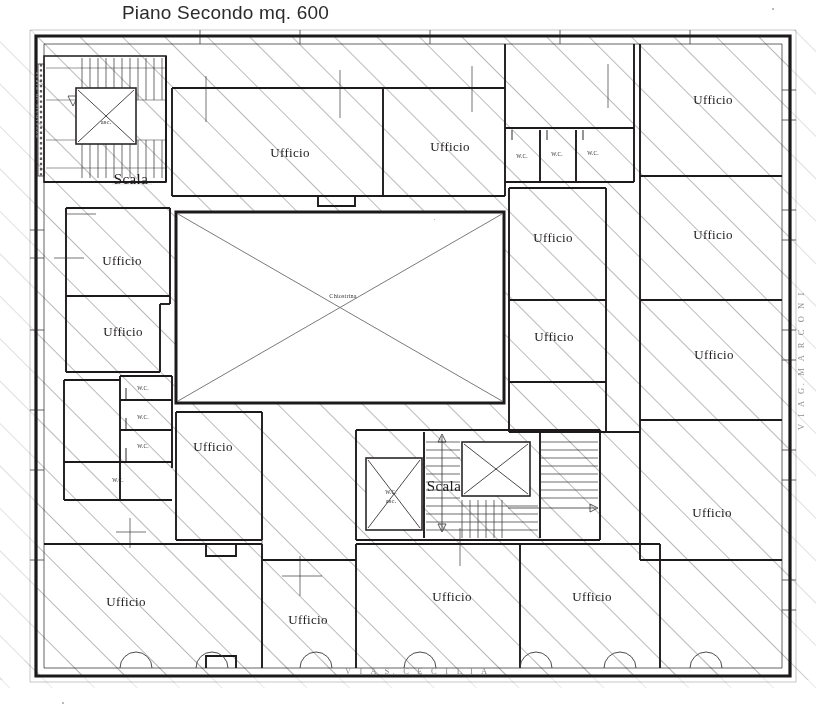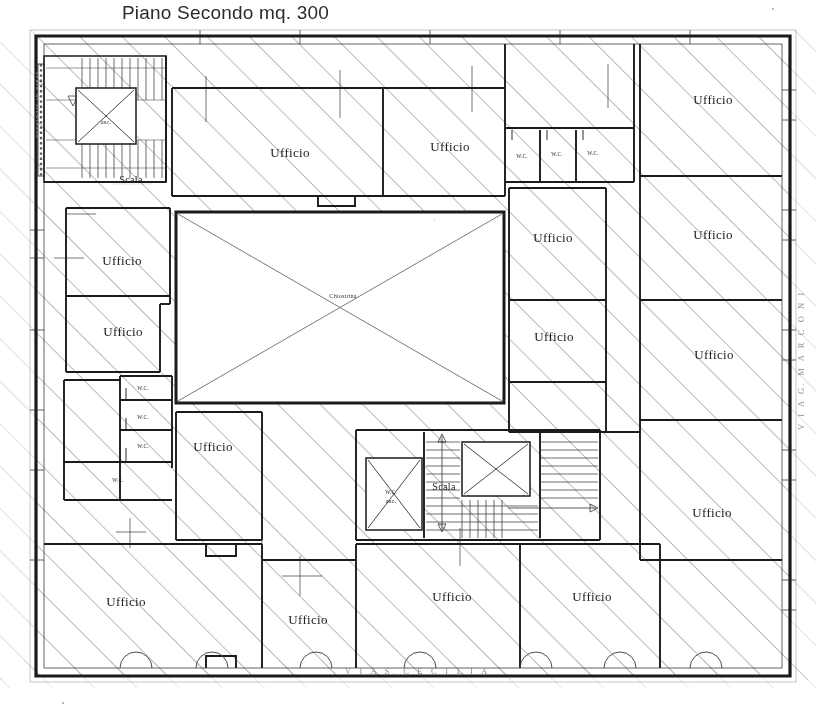--- a/index.html
+++ b/index.html
@@ -46,31 +46,31 @@
   .room-label{
     position:absolute;
     font-size:6.6px;
     color:#2e2b2c;
     white-space:nowrap;
     transform:translate(-50%,-50%);
     font-family:"Liberation Serif", serif;
     letter-spacing:.15px;
   }
   .room-label.wc{font-size:5.4px;letter-spacing:.1px;}
-  .room-label.big{font-size:10px;letter-spacing:.4px;color:#1d1b1c;}
+  .room-label.big{font-size:15px;letter-spacing:.4px;color:#1d1b1c;}
   .room-label.mid{font-size:13px;letter-spacing:.3px;color:#232021;}
   .room-label.court{font-size:6.2px;color:#3a3637;}
 
   
   .speck{position:absolute;width:1px;height:1px;background:#b9b9bb;}
 </style>
 </head>
 <body>
 
-<div id="plan-title">Piano Secondo mq. 300</div>
+<div id="plan-title">Piano Secondo mq. 600</div>
 
 <div id="drawing">
 <svg width="816" height="720" viewBox="0 0 816 720" xmlns="http://www.w3.org/2000/svg" shape-rendering="geometricPrecision">
   <defs>
 
     <pattern id="hatch" width="30" height="30" patternUnits="userSpaceOnUse" patternTransform="rotate(-45)">
       <line x1="0" y1="0" x2="0" y2="30" stroke="#5f5c5d" stroke-width="0.85"></line>
     </pattern>
     <pattern id="hatchLight" width="30" height="30" patternUnits="userSpaceOnUse" patternTransform="rotate(-45)">
       <line x1="0" y1="0" x2="0" y2="30" stroke="#8a8788" stroke-width="0.7"></line>

